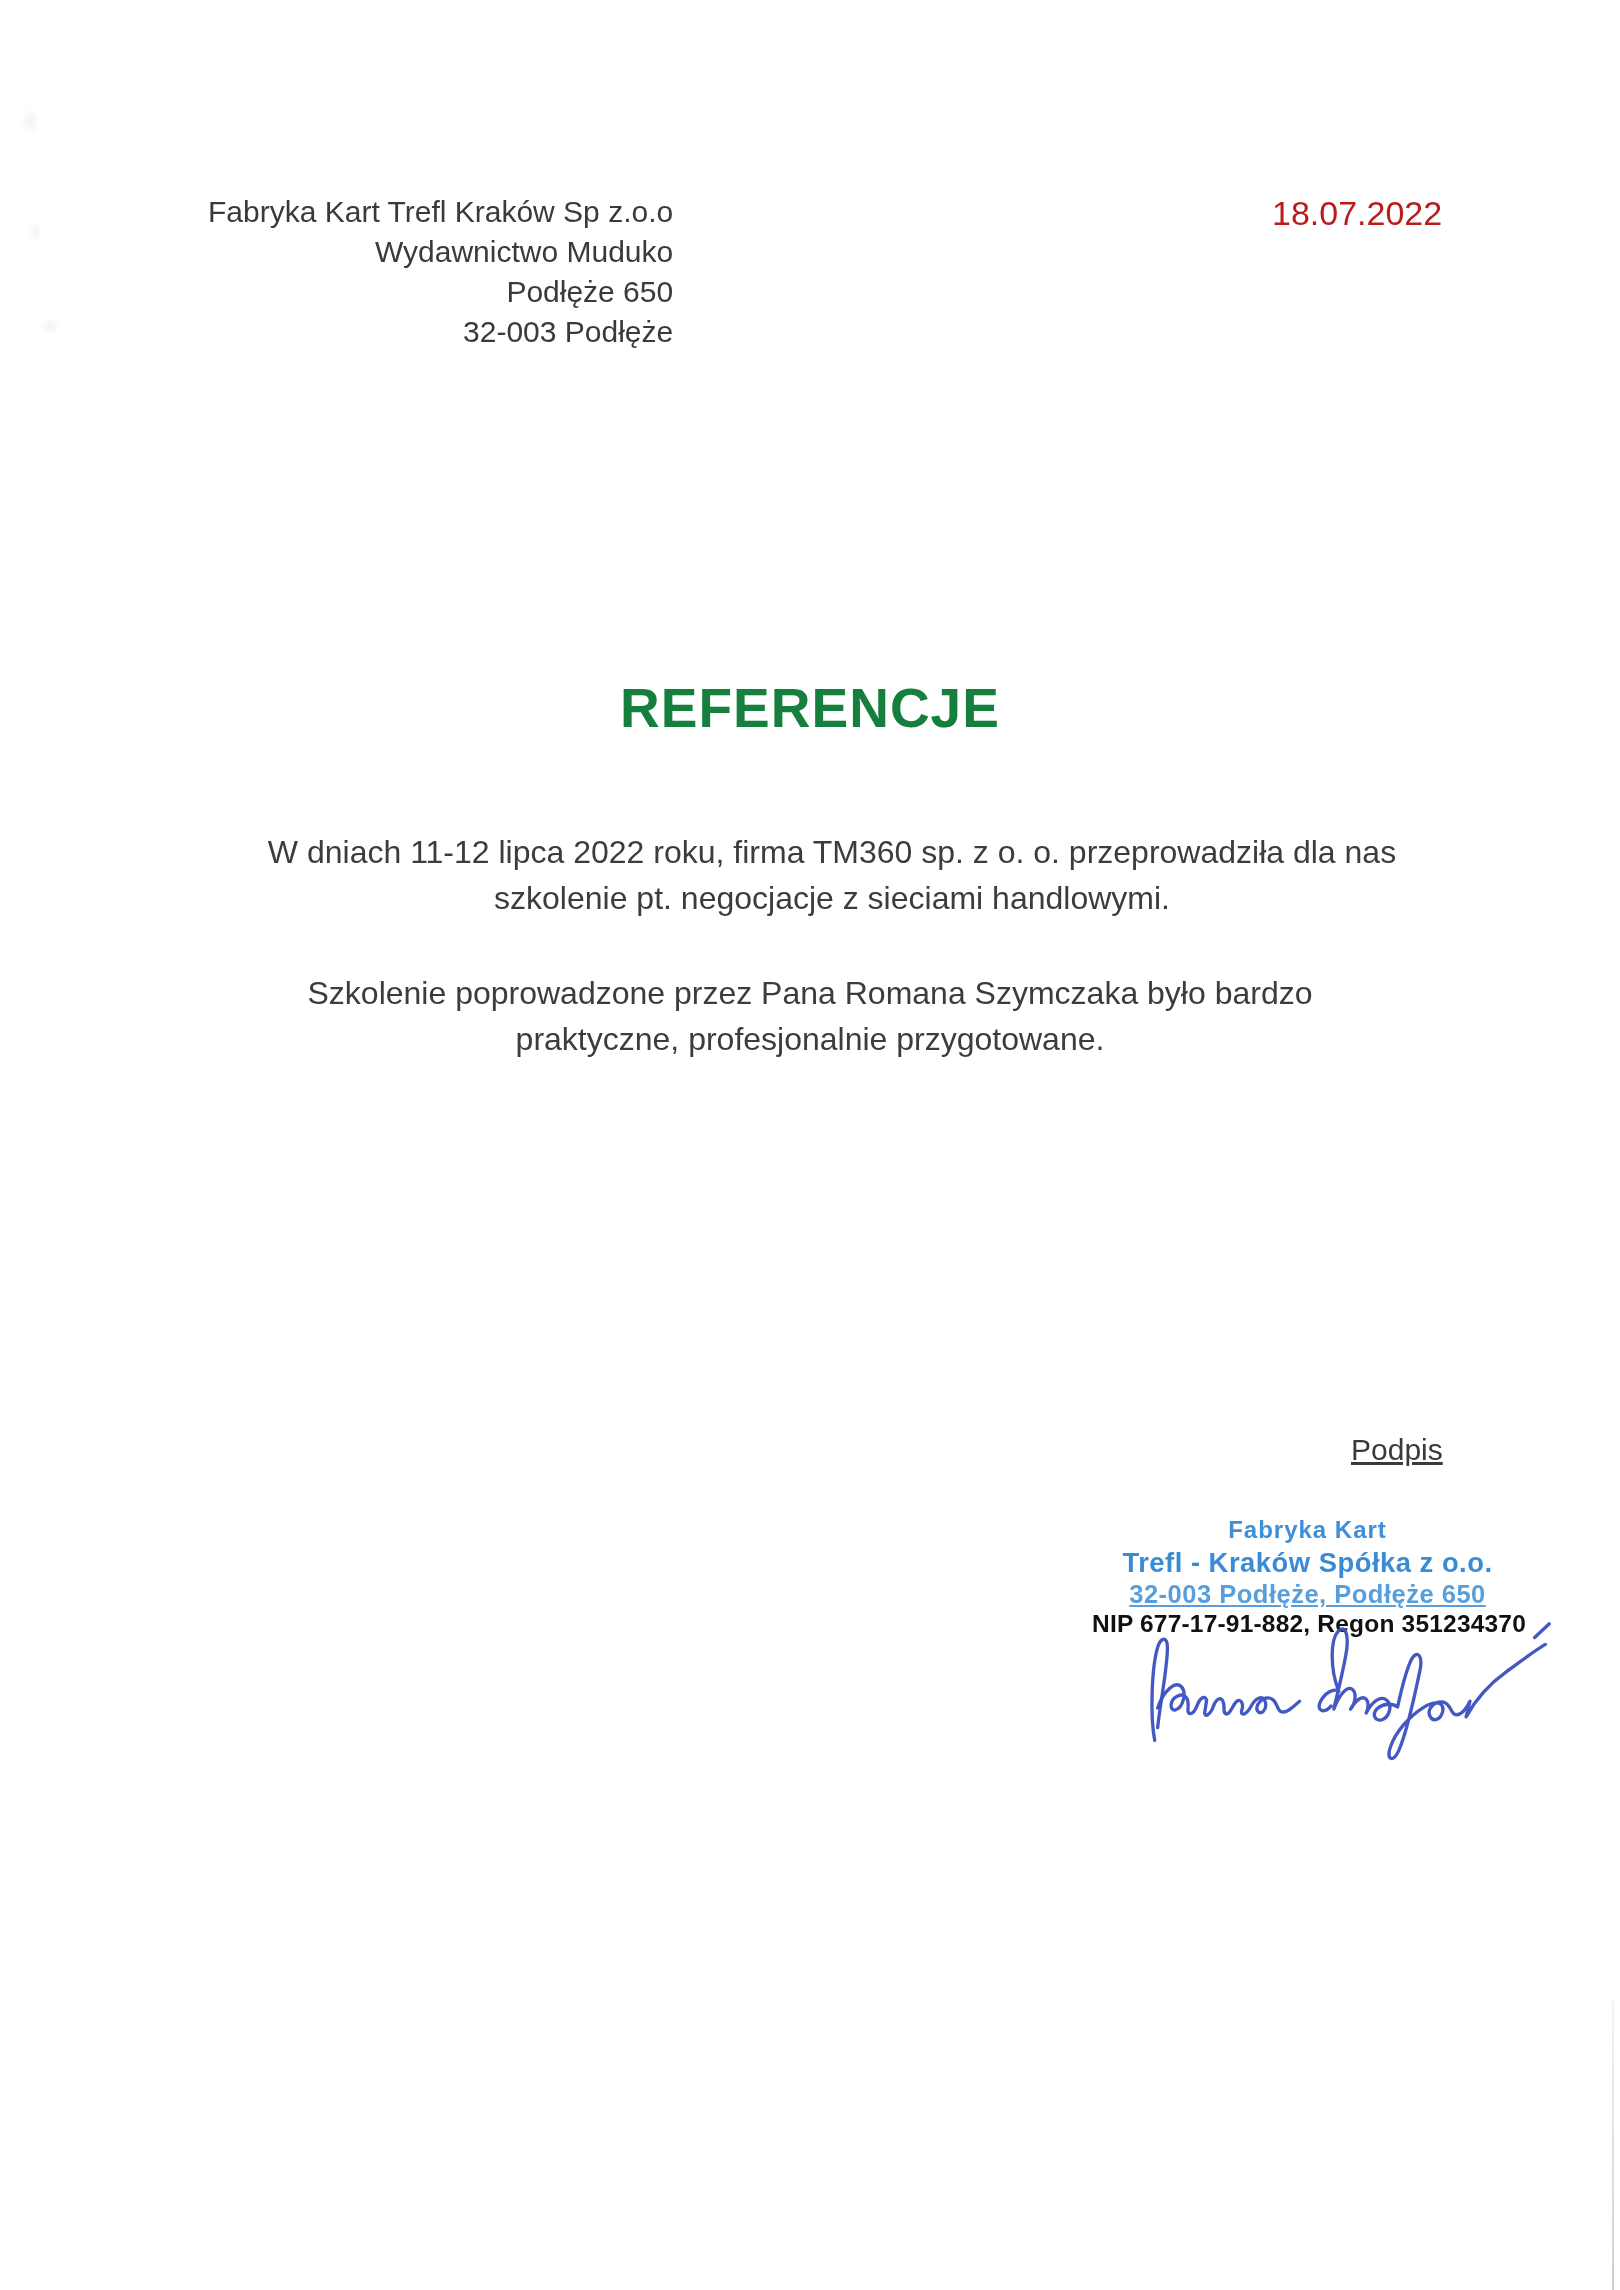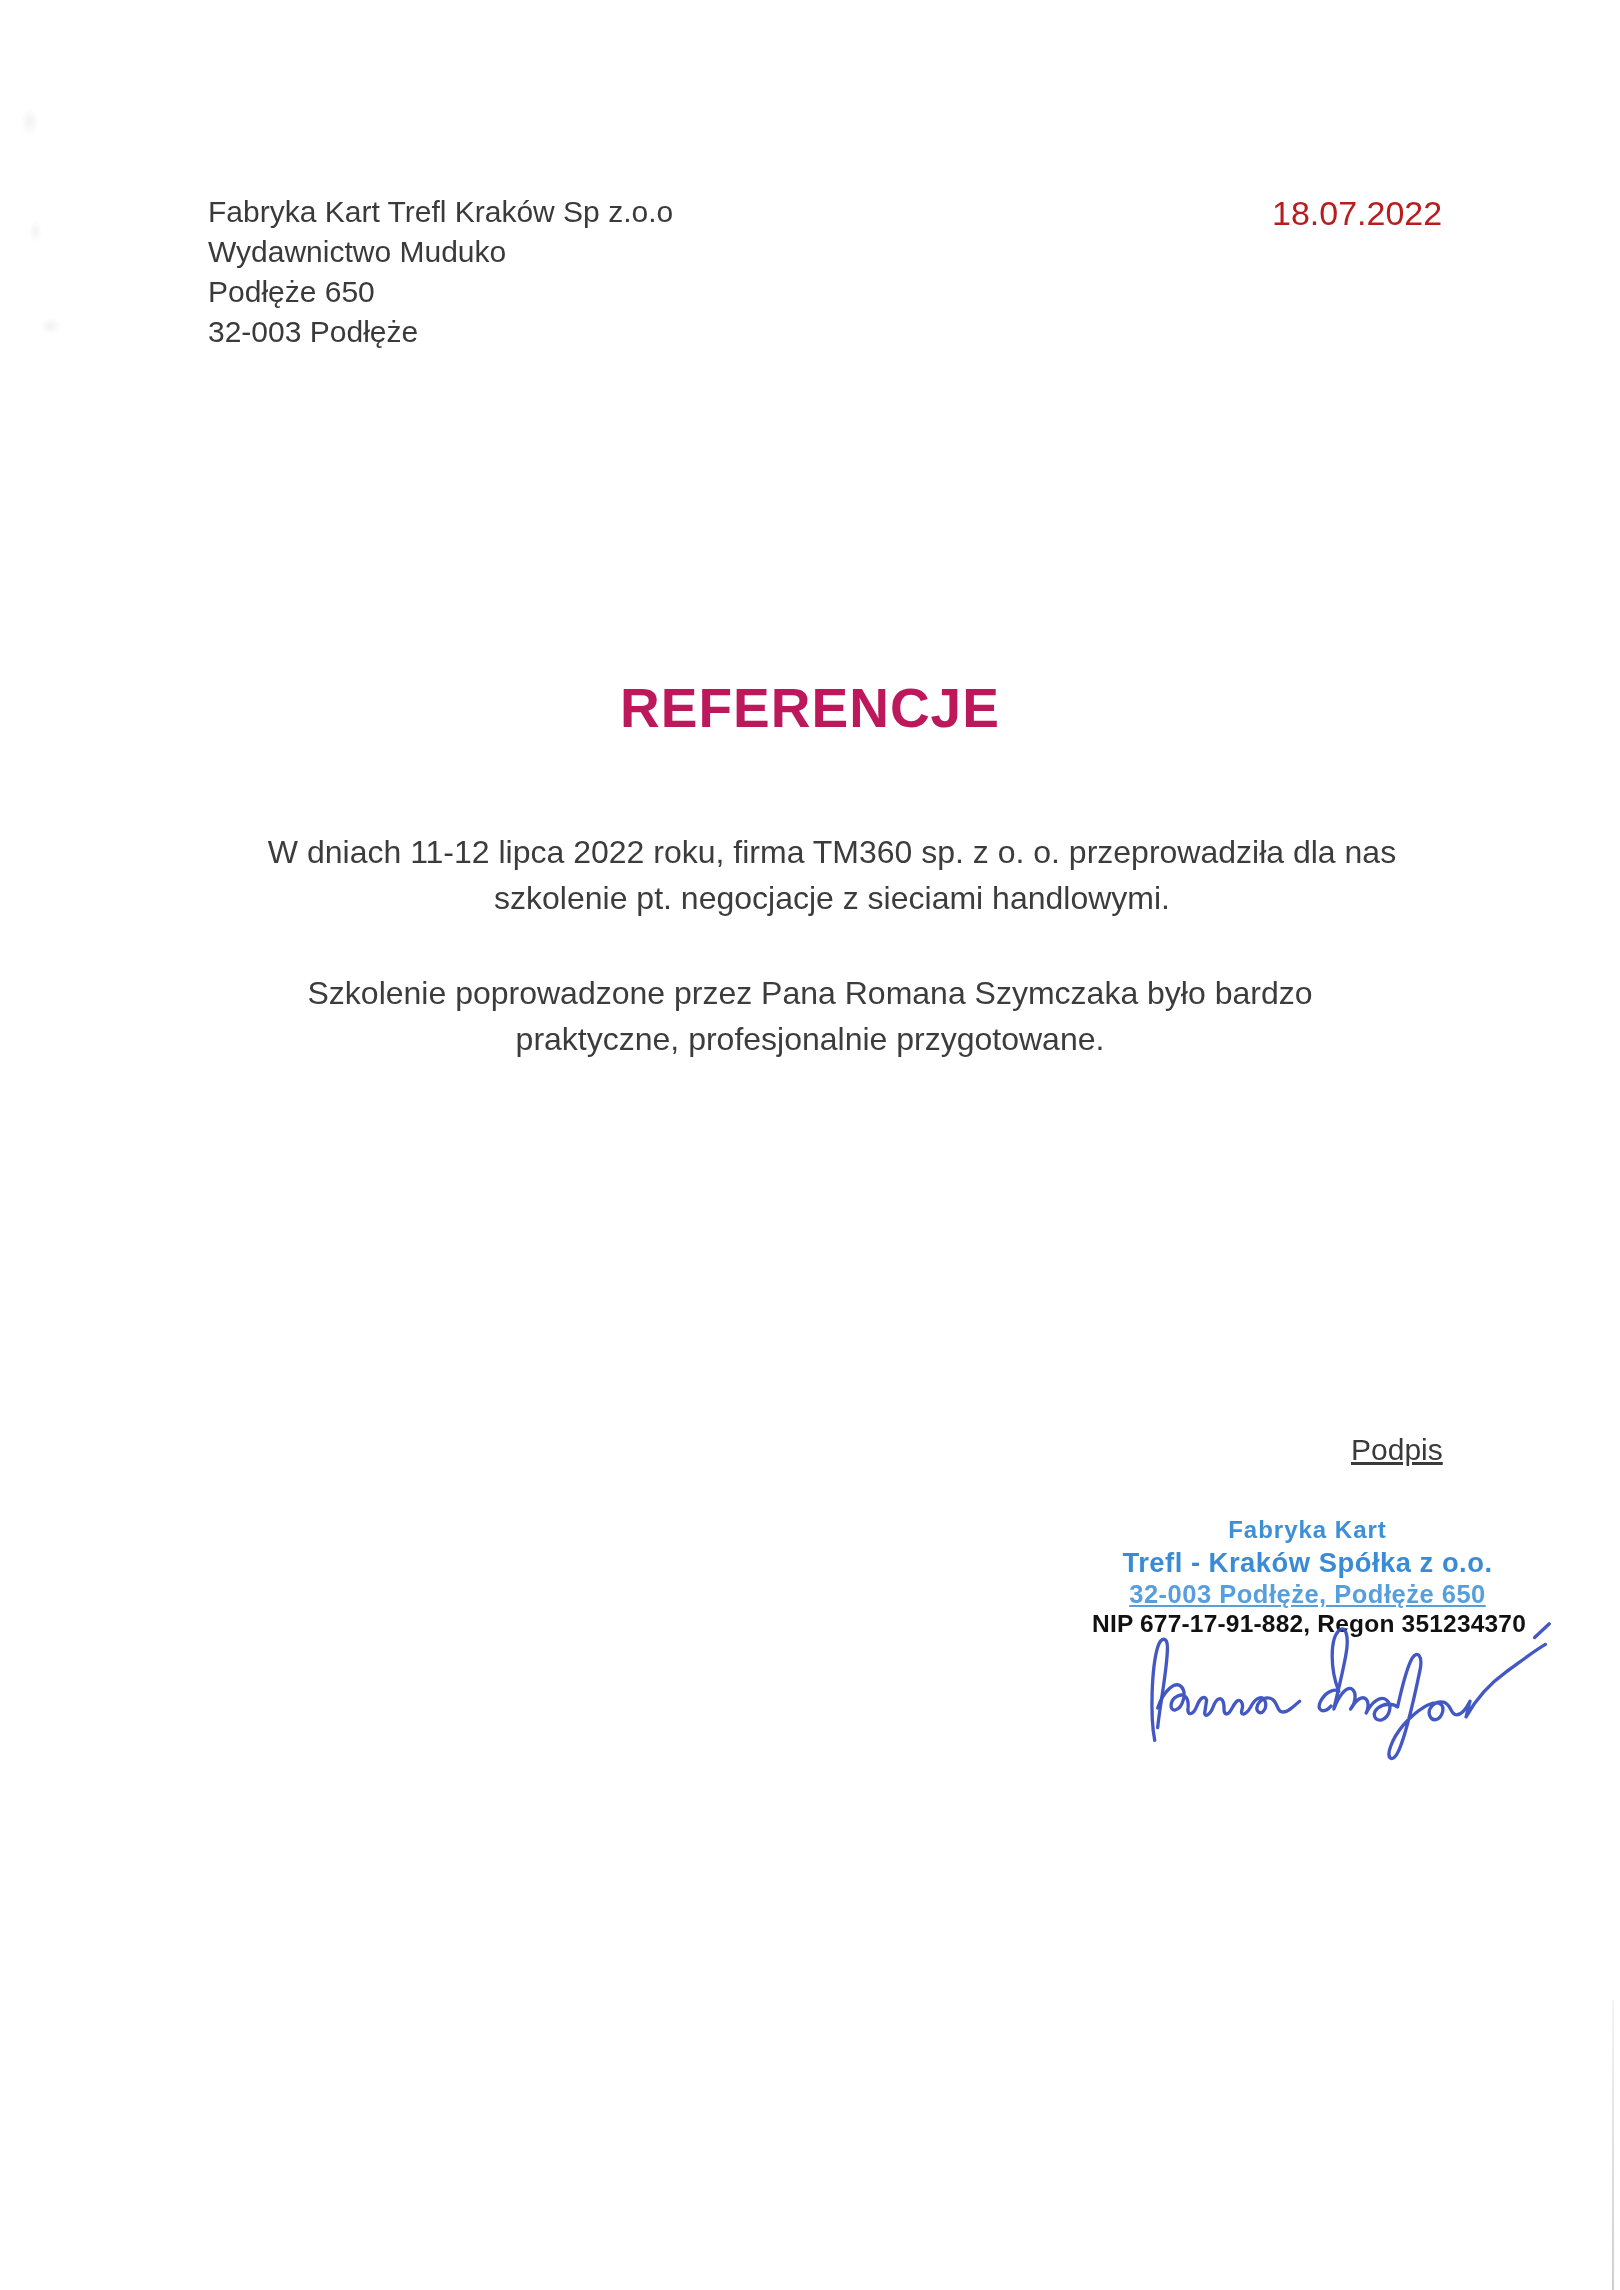--- a/index.html
+++ b/index.html
@@ -14,32 +14,33 @@
     background:#ffffff;
     overflow:hidden;
     font-family:"Liberation Sans",sans-serif;
     color:var(--text);
   }
   
   .sender{
     position:absolute;left:208px;top:192px;
     font-size:30px;line-height:40px;color:#3a3a3a;
     white-space:nowrap;
+    text-align:right;
   }
   
   .date{
     position:absolute;left:1272px;top:194px;
     font-size:34px;color:#b91c1c;white-space:nowrap;
   }
   
   .title{
     position:absolute;left:0;top:676px;width:1620px;
     margin:0;text-align:center;
     font-size:55px;font-weight:700;letter-spacing:1px;
-    color:#be185d;
+    color:#15803d;
   }
   
   .para{
     position:absolute;left:0;width:1620px;
     text-align:center;font-size:32px;line-height:46px;
     color:#3c3c3c;
   }
   .para .line{white-space:nowrap;}
   .para-1{top:829px;padding-left:22px;}
   .para-2{top:970px;}

